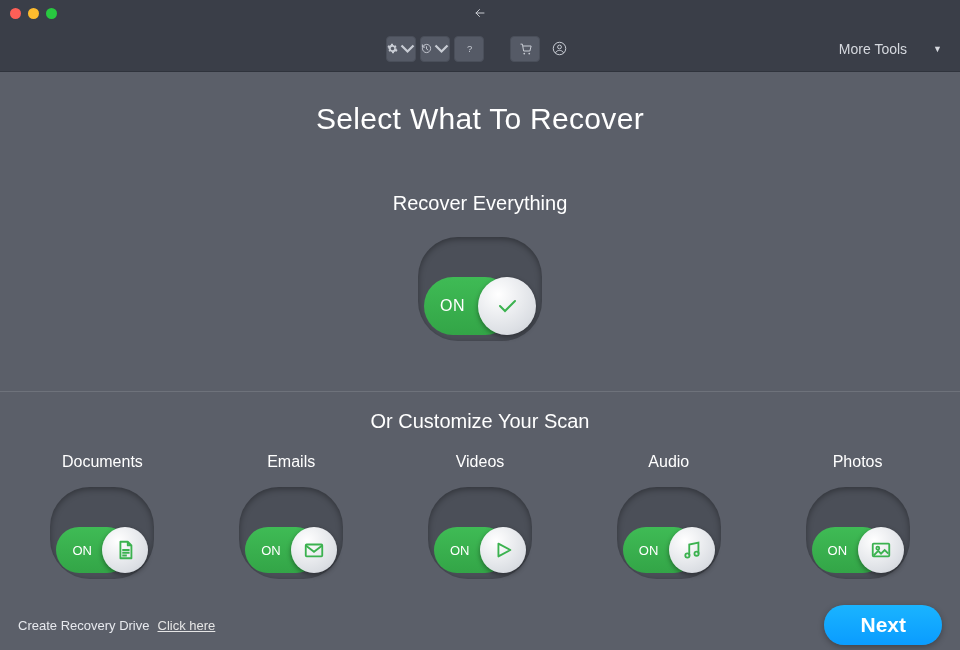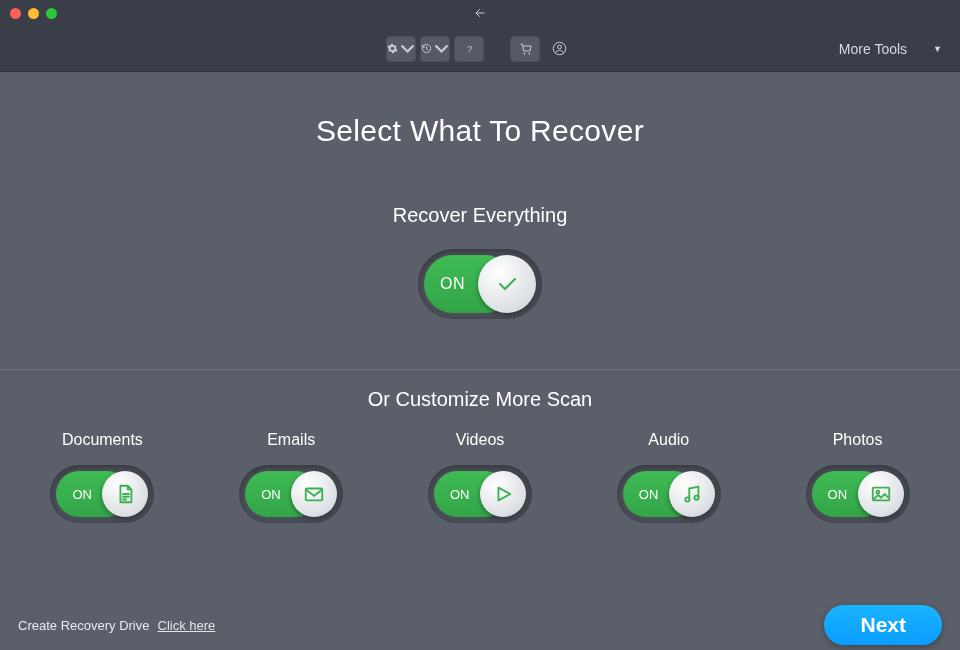--- a/index.html
+++ b/index.html
@@ -21,28 +21,28 @@
   .tool-group { display: flex; align-items: center; gap: 4px; }
   .tool-btn { width: 30px; height: 26px; background: #555a66; border: 1px solid #4a4f5a; border-radius: 4px; display: flex; align-items: center; justify-content: center; color: #c8ccd4; cursor: pointer; }
   .tool-btn svg { width: 15px; height: 15px; display: block; }
   .tool-btn.dark { background: transparent; border-color: transparent; }
   .tool-btn .caret { margin-left: 2px; }
   .tool-spacer { width: 18px; }
   .more-tools { position: absolute; right: 18px; top: 0; height: 46px; display: flex; align-items: center; gap: 26px; color: #d6d9df; font-size: 14px; cursor: pointer; }
   .more-tools .tri { font-size: 9px; }
 
   
-  .main { padding-top: 42px; text-align: center; }
+  .main { padding-top: 30px; text-align: center; }
   .page-title { font-size: 30px; font-weight: 500; letter-spacing: .3px; }
   .section-label { font-size: 20px; font-weight: 400; margin-top: 56px; }
 
   
   .big-toggle-wrap { margin-top: 22px; display: flex; justify-content: center; }
   .toggle-bg { background: #4b4f58; border-radius: 40px; padding: 6px; display: inline-flex; box-shadow: inset 0 2px 6px rgba(0,0,0,.35); }
-  .toggle { display: flex; align-items: center; border-radius: 40px; overflow: visible; cursor: pointer; position: relative; }
+  .toggle { display: flex; align-items: center; border-radius: 40px; overflow: visible; cursor: pointer; position: relative; margin-top: 34px; }
   .toggle .track { background: linear-gradient(#3fbb55,#33a547); color: #fff; font-size: 14px; display: flex; align-items: center; padding-left: 16px; border-radius: 40px; }
   .toggle .knob { background: radial-gradient(circle at 35% 30%, #ffffff, #dcdfe4 70%, #c4c8cf); border-radius: 50%; box-shadow: 0 2px 5px rgba(0,0,0,.4); display: flex; align-items: center; justify-content: center; }
 
   .big-toggle .track { height: 58px; width: 90px; padding-right: 50px; font-size: 16px; letter-spacing: .5px; }
   .big-toggle .knob { width: 58px; height: 58px; margin-left: -36px; }
   .big-toggle .knob svg { width: 24px; height: 24px; }
 
   
   .divider-line { margin-top: 50px; border-top: 1px solid rgba(255,255,255,.12); }
   .customize-label { font-size: 20px; font-weight: 400; margin-top: 18px; }
@@ -142,21 +142,21 @@
         <div class="knob">
           <svg viewBox="0 0 24 24">
               <path d="M5 12l5 5L20 7" class="green-stroke" stroke-linecap="round"></path>
             </svg>
         </div>
       </div>
     </div>
   </div>
 
   <div class="divider-line"></div>
-  <div class="customize-label">Or Customize More Scan</div>
+  <div class="customize-label">Or Customize Your Scan</div>
 
   <div class="cat-row">
 
     <div class="cat">
       <div class="cat-label">Documents</div>
       <div class="toggle-bg small-toggle">
         <div class="toggle">
           <div class="track">
               <span>ON</span>
             </div>

